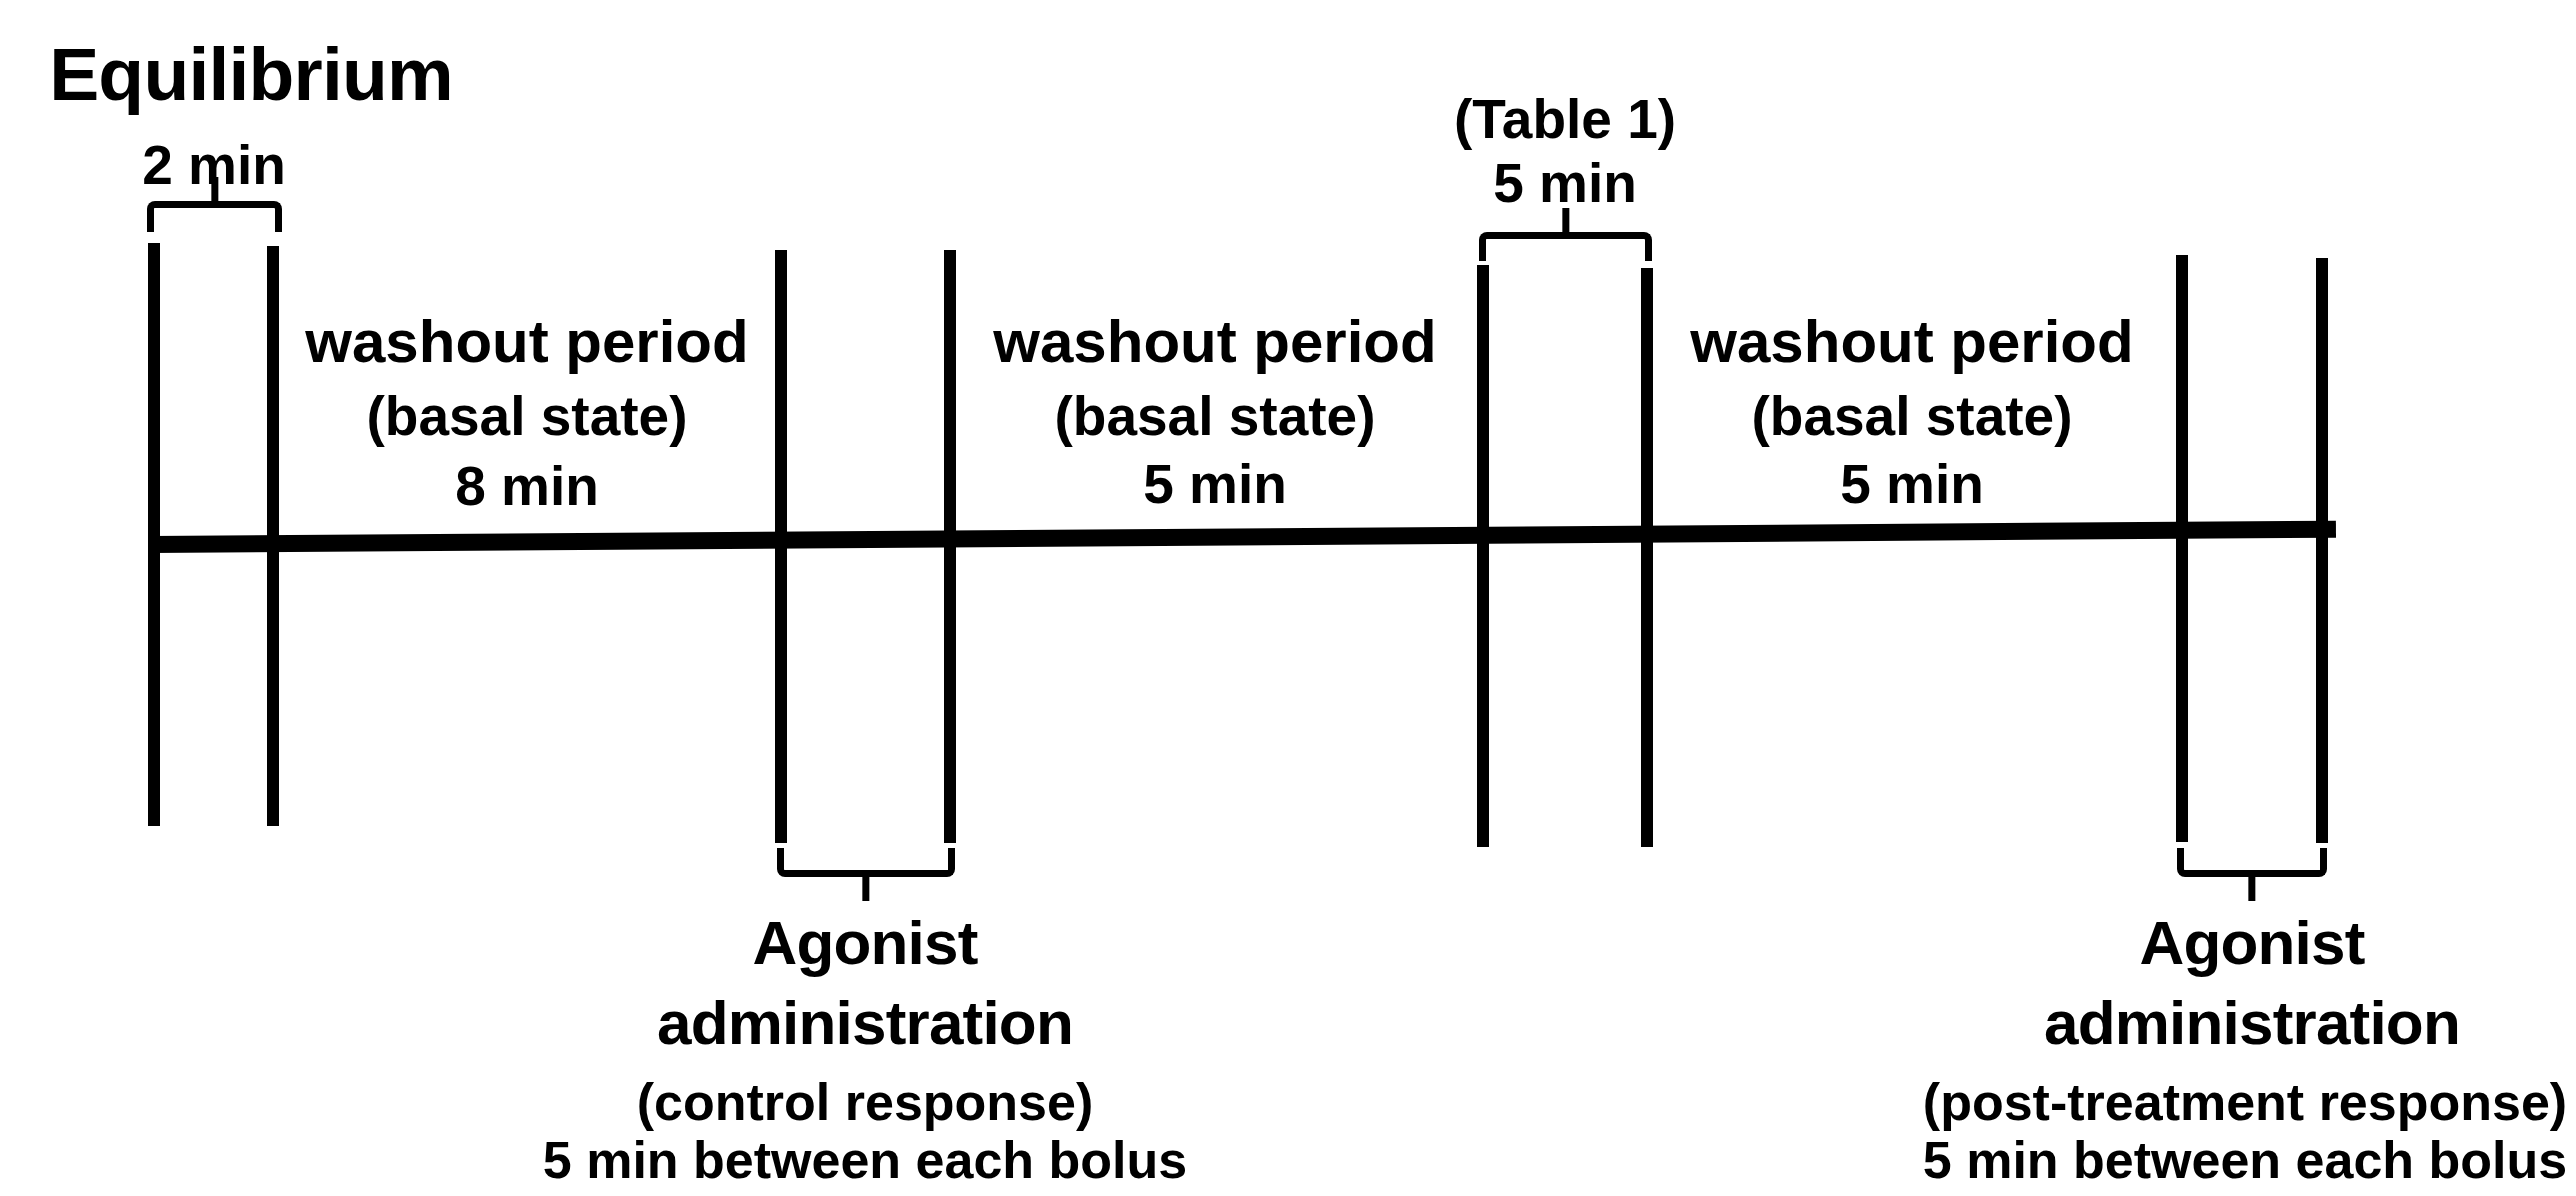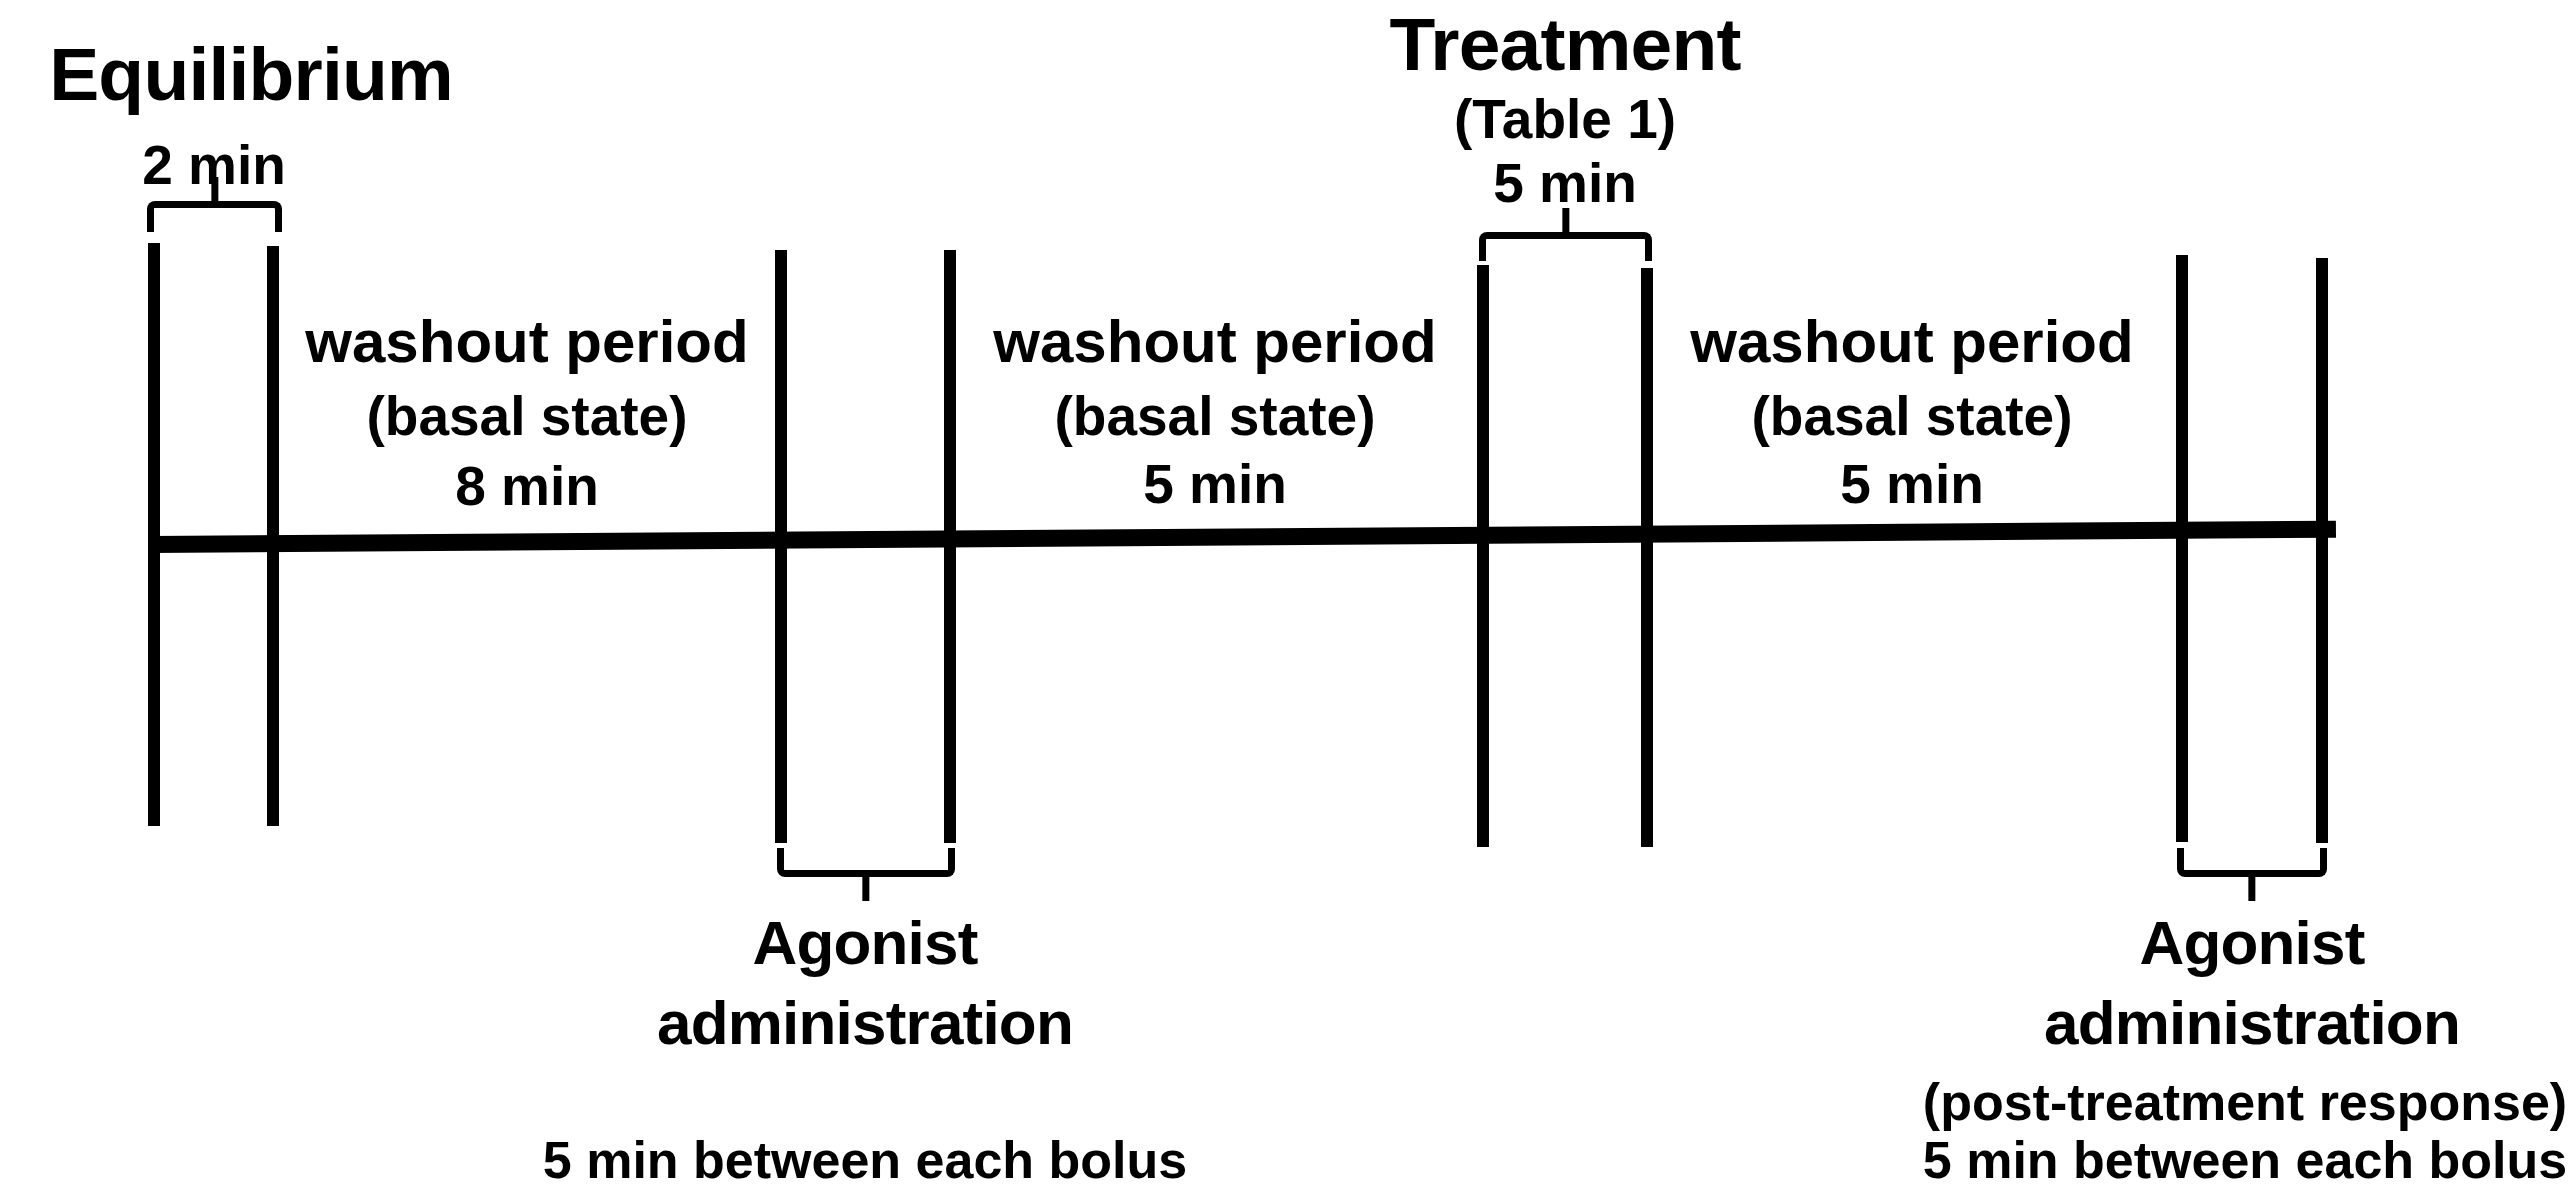--- a/index.html
+++ b/index.html
@@ -110,34 +110,34 @@
   <div class="brk brk-bot" id="brk-ag1"></div>
   <div class="brk brk-bot" id="brk-ag2"></div>
 
   <div class="txt fs-title" id="eq-title">Equilibrium</div>
   <div class="txt fs-small" id="eq-dur">2 min</div>
 
   <div class="txt fs-mid" id="w1-l1">washout period</div>
   <div class="txt fs-small" id="w1-l2">(basal state)</div>
   <div class="txt fs-small" id="w1-l3">8 min</div>
 
-  <div class="txt fs-title" id="tr-title">Treatment</div>
   <div class="txt fs-small" id="tr-sub">(Table 1)</div>
   <div class="txt fs-small" id="tr-dur">5 min</div>
 
   <div class="txt fs-mid" id="w2-l1">washout period</div>
   <div class="txt fs-small" id="w2-l2">(basal state)</div>
   <div class="txt fs-small" id="w2-l3">5 min</div>
 
   <div class="txt fs-mid" id="w3-l1">washout period</div>
   <div class="txt fs-small" id="w3-l2">(basal state)</div>
   <div class="txt fs-small" id="w3-l3">5 min</div>
 
   <div class="txt fs-big" id="ag1-l1">Agonist</div>
   <div class="txt fs-big" id="ag1-l2">administration</div>
+  <div class="txt fs-xs" id="ag1-l3">(control response)</div>
   <div class="txt fs-xs" id="ag1-l4">5 min between each bolus</div>
 
   <div class="txt fs-big" id="ag2-l1">Agonist</div>
   <div class="txt fs-big" id="ag2-l2">administration</div>
   <div class="txt fs-xs" id="ag2-l3">(post-treatment response)</div>
   <div class="txt fs-xs" id="ag2-l4">5 min between each bolus</div>
 
 </div>
 
 

